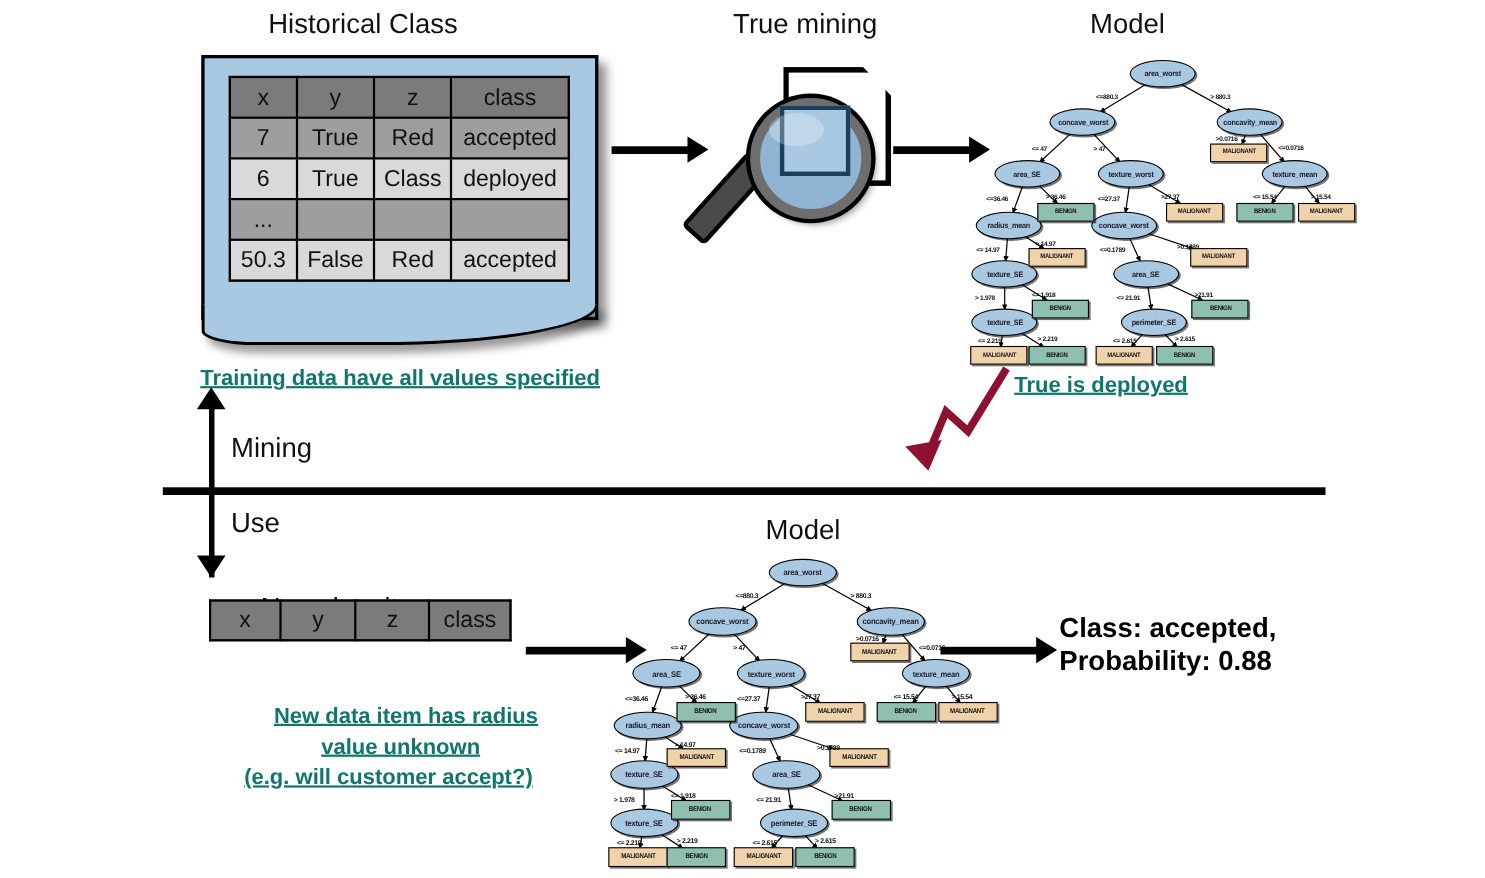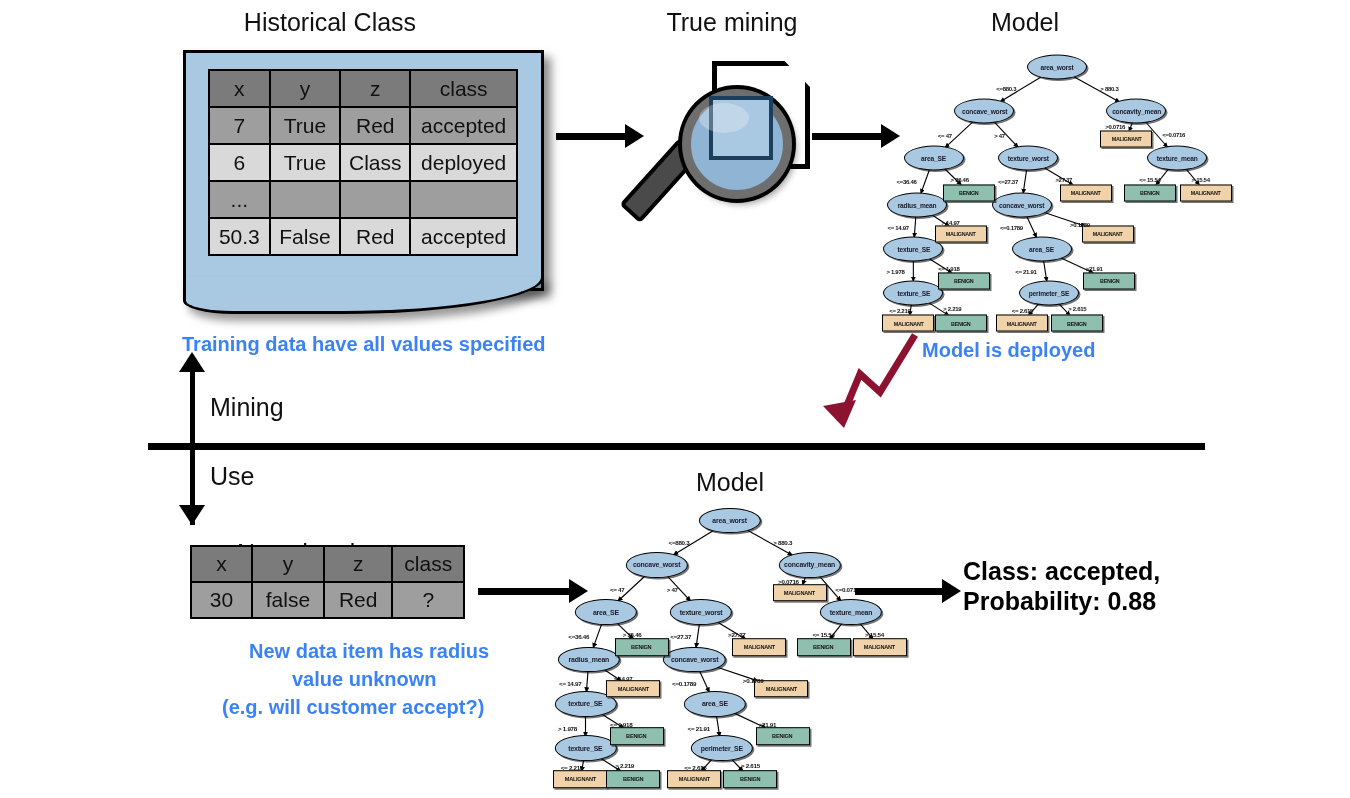--- a/index.html
+++ b/index.html
@@ -1,20 +1,20 @@
 <!DOCTYPE html>
 <html><head>
 <meta charset="utf-8">
 <style>
   html,body{margin:0;padding:0;background:#ffffff;}
   body{width:1350px;height:798px;position:relative;overflow:hidden;
        font-family:"Liberation Sans",sans-serif;color:#000;}
   .abs{position:absolute;}
   .title{font-size:25px;font-weight:400;color:#111;white-space:nowrap;text-align:center;}
-  .ann{color:#3b82f6;font-weight:700;white-space:nowrap;}
+  .ann{color:#0f766e;font-weight:700;white-space:nowrap;text-decoration:underline;}
   .blk{color:#000;font-weight:700;white-space:nowrap;}
 
   
   .paper{background:#a9c8e1;border:3px solid #000;box-shadow:7px 7px 9px rgba(0,0,0,.45);}
   .paper-curl{position:absolute;left:-3px;right:-3px;bottom:-26px;height:34px;
      background:#a9c8e1;border:3px solid #000;border-top:none;
      border-radius:0 0 56% 14%/0 0 100% 36%;box-shadow:6px 7px 8px rgba(0,0,0,.4);}
 
   
   table.dt{border-collapse:collapse;background:#000;}
@@ -263,21 +263,21 @@
     <div class="elab" style="left: 137.904px; top: 217.25px; font-size: 6px;">&lt;= 21.91</div>
     <div class="elab" style="left: 206.18px; top: 213.95px; font-size: 6px;">&gt;21.91</div>
     <div class="elab" style="left: 11.83px; top: 255.75px; font-size: 6px;">&lt;= 2.219</div>
     <div class="elab" style="left: 64.22px; top: 254.375px; font-size: 6px;">&gt; 2.219</div>
     <div class="elab" style="left: 134.524px; top: 255.75px; font-size: 6px;">&lt;= 2.615</div>
     <div class="elab" style="left: 189.28px; top: 254.375px; font-size: 6px;">&gt; 2.615</div>
   </div>
 
 <div class="abs ann" style="left:182px;top:333px;font-size:20px;">Training data have all values specified</div>
 
-<div class="abs ann" style="left:922px;top:339px;font-size:20px;">Model is deployed</div>
+<div class="abs ann" style="left:922px;top:339px;font-size:20px;">True is deployed</div>
 
 <svg class="abs" style="left:760px;top:330px;width:170px;height:170px;">
   <polyline points="155,5 120,62 100,44 80,92" fill="none" stroke="#8c1230" stroke-width="7" stroke-linejoin="miter" stroke-linecap="butt"></polyline>
   <polygon points="84,98 63,76 96,70" fill="#8c1230"></polygon>
 </svg>
 
 <div class="vstem abs" style="left:190px;top:365px;height:160px;"></div>
 <div class="vhead abs" style="left:179px;top:352px;border-bottom:20px solid #000;"></div>
 <div class="vhead abs" style="left:179px;top:505px;border-top:20px solid #000;"></div>
 
@@ -288,26 +288,20 @@
 
 <div class="abs title" style="left:192px;top:495px;width:250px;margin-top:44px;">New data item</div>
 
 <table class="dt abs" style="left:190px;top:545px;width:275px;">
     <tbody id="new-tbody">
       <tr>
         <td class="h" style="width: 58px; height: 32px;">x</td>
         <td class="h" style="width: 64px; height: 32px;">y</td>
         <td class="h" style="width: 62px; height: 32px;">z</td>
         <td class="h" style="width: 62px; height: 32px;">class</td>
-      </tr>
-      <tr>
-        <td class="r1" style="width: 58px; height: 32px;">30</td>
-        <td class="r1" style="width: 64px; height: 32px;">false</td>
-        <td class="r1" style="width: 62px; height: 32px;">Red</td>
-        <td class="r1" style="width: 62px; height: 32px;">?</td>
       </tr>
     </tbody>
   </table>
 
 <div class="abs ann" style="left:249px;top:640px;font-size:20px;">New data item has radius</div>
 <div class="abs ann" style="left:292px;top:668px;font-size:20px;">value unknown</div>
 <div class="abs ann" style="left:222px;top:696px;font-size:20px;">(e.g. will customer accept?)</div>
 
 <div class="abs harrow" style="left:478px;top:588px;width:110px;">
   <div class="shaft" style="width:92px;"></div>

